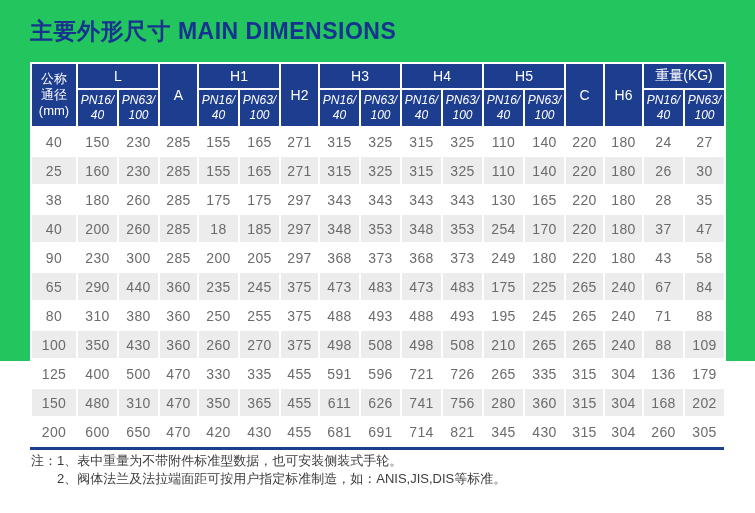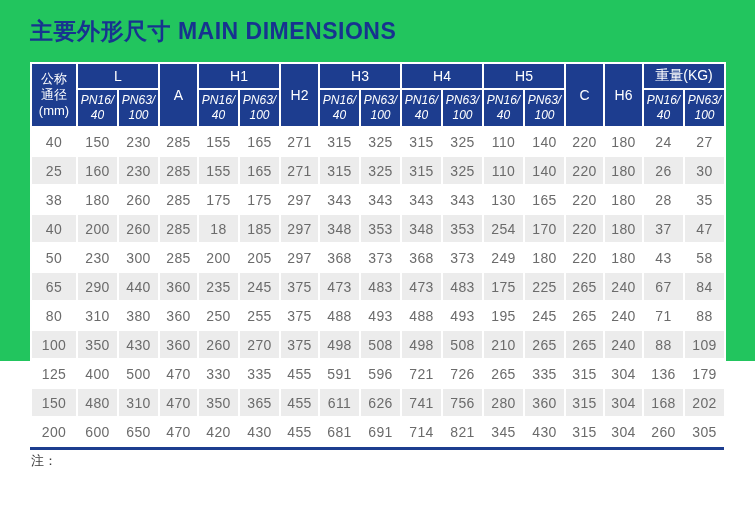--- a/index.html
+++ b/index.html
@@ -216,21 +216,21 @@
             <td>348</td>
             <td>353</td>
             <td>254</td>
             <td>170</td>
             <td>220</td>
             <td>180</td>
             <td>37</td>
             <td>47</td>
           </tr>
           <tr class="">
-            <td>50</td>
+            <td>90</td>
             <td>230</td>
             <td>300</td>
             <td>285</td>
             <td>200</td>
             <td>205</td>
             <td>297</td>
             <td>368</td>
             <td>373</td>
             <td>368</td>
             <td>373</td>
@@ -355,16 +355,21 @@
             <td>260</td>
             <td>305</td>
           </tr>
         </tbody>
       </table>
   </div>
 
   <div class="notes">
     <div class="line">
       <span>注：</span>
+      <span>1、表中重量为不带附件标准型数据，也可安装侧装式手轮。</span>
+    </div>
+    <div class="line">
+      <span class="spacer">注：</span>
+      <span>2、阀体法兰及法拉端面距可按用户指定标准制造，如：ANIS,JIS,DIS等标准。</span>
     </div>
   </div>
 
 </div>
 
 </body></html>

